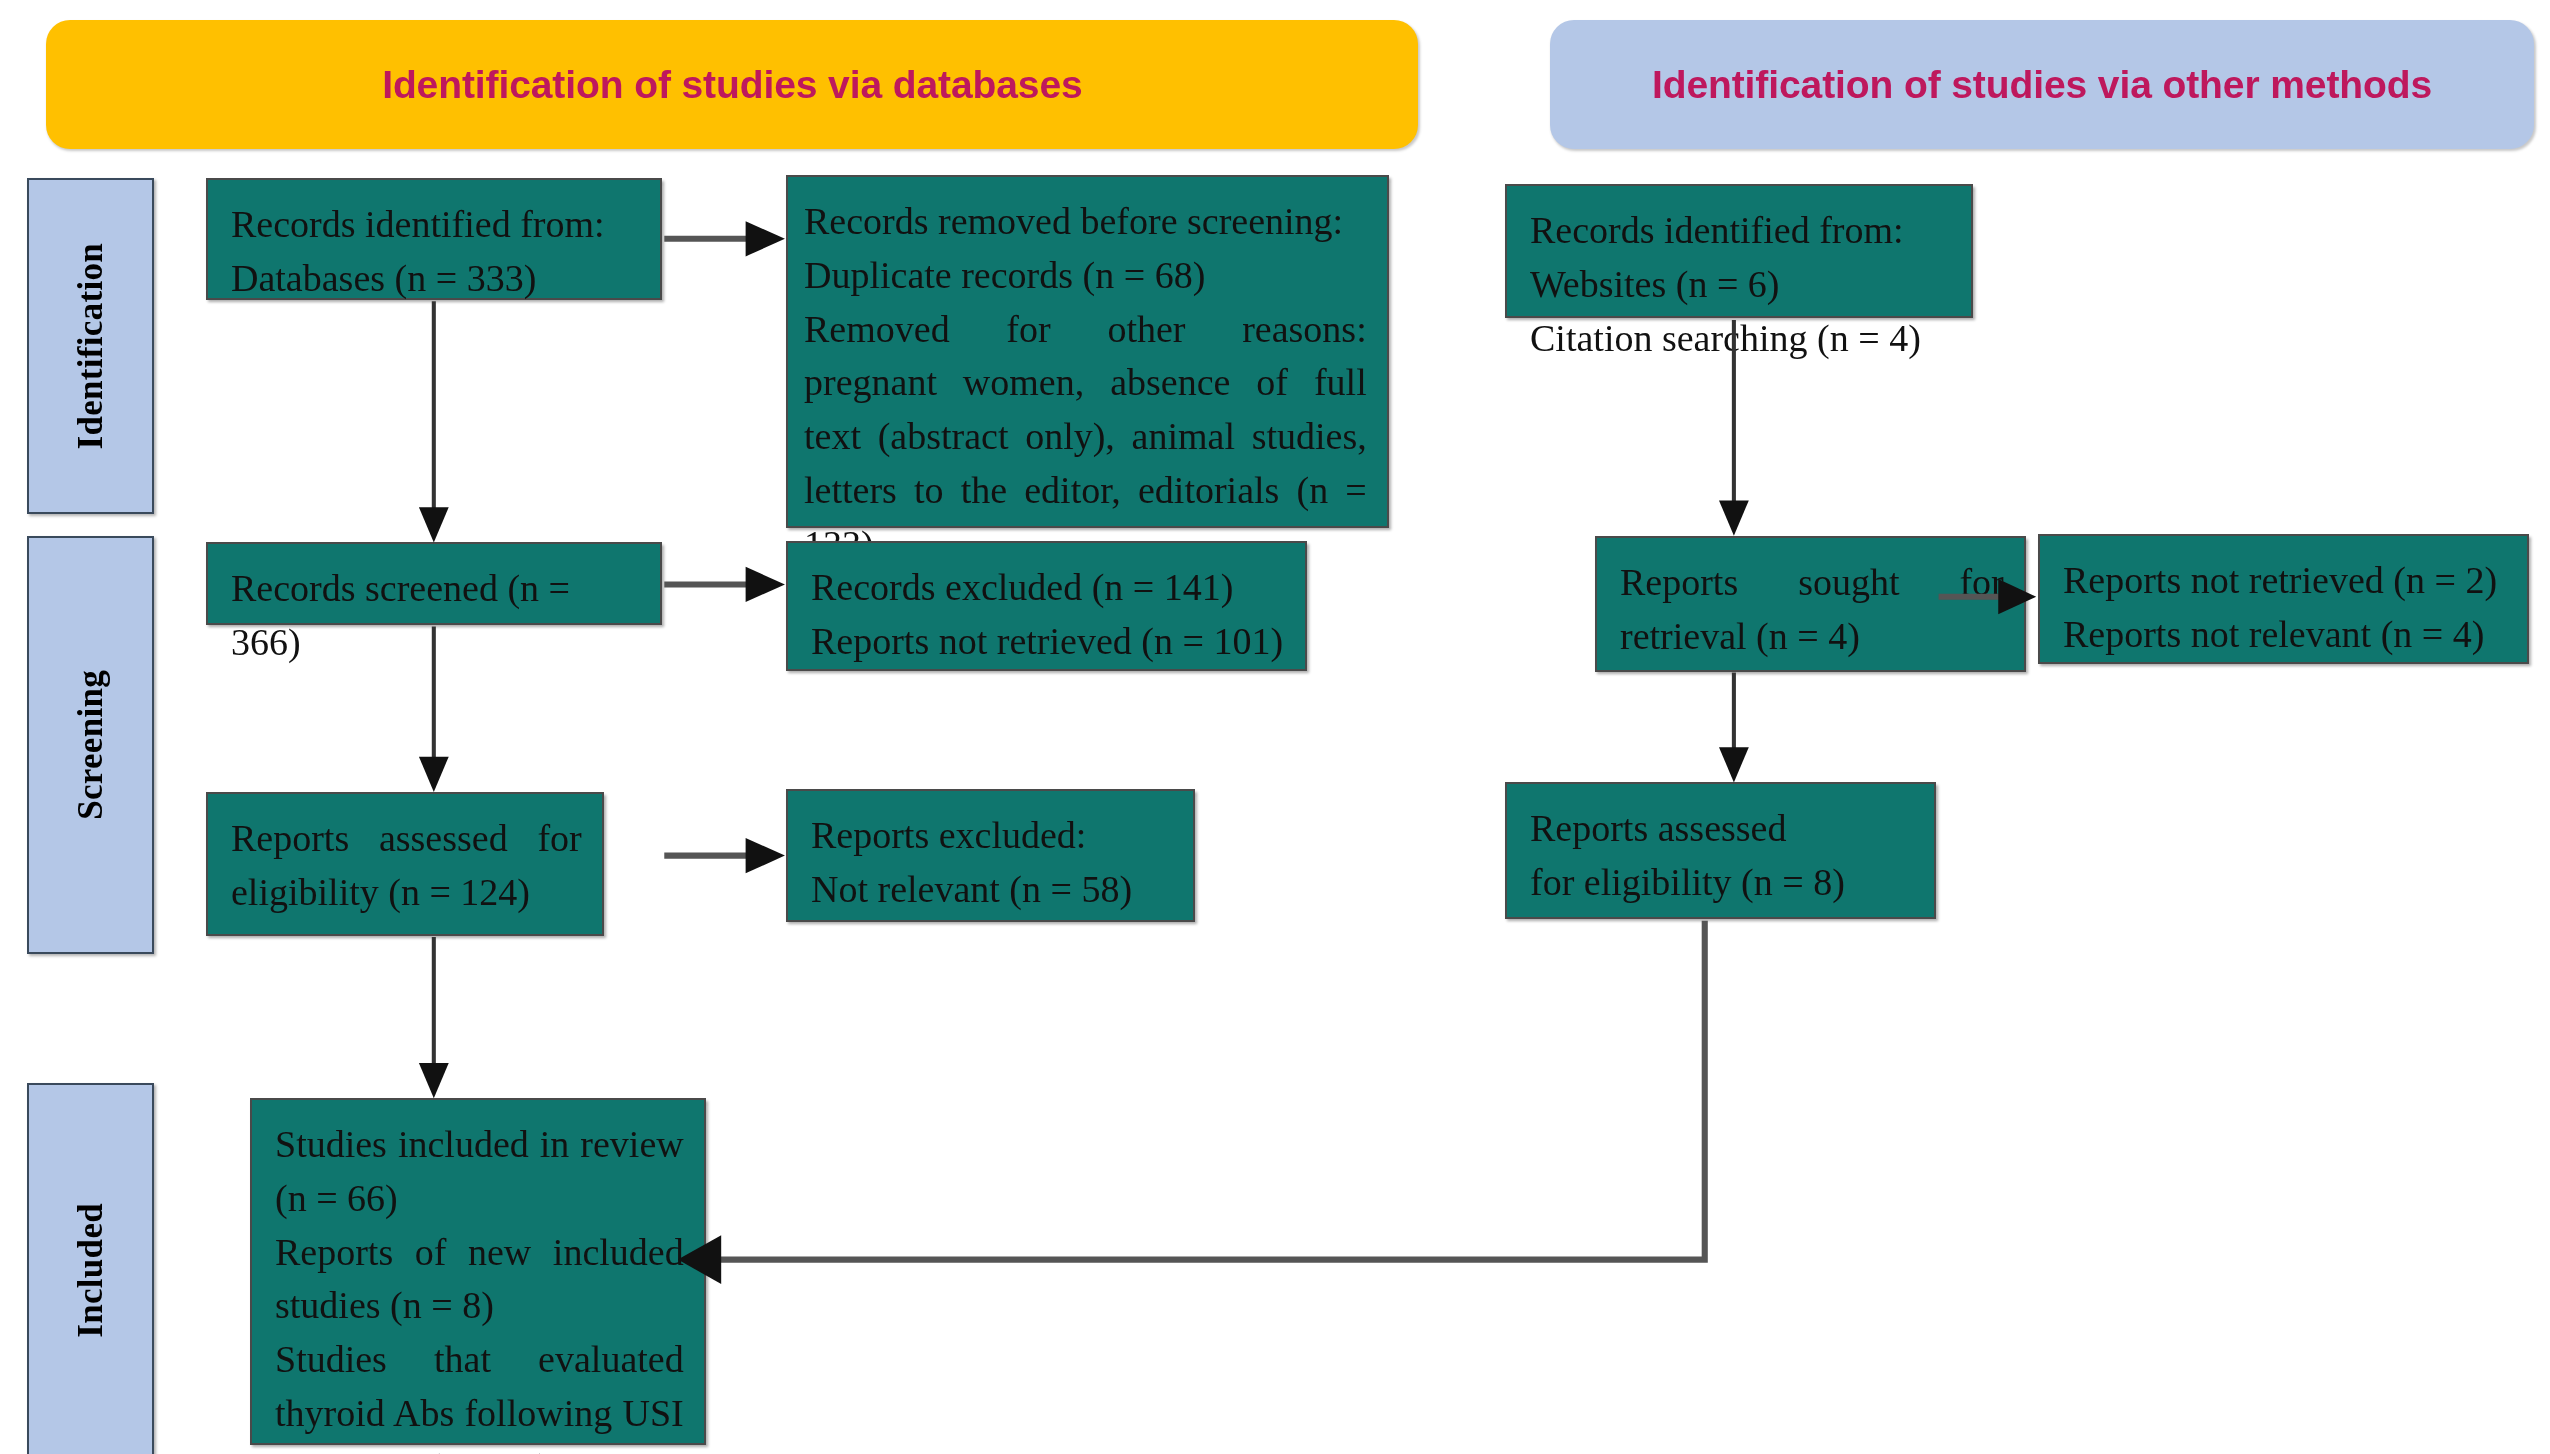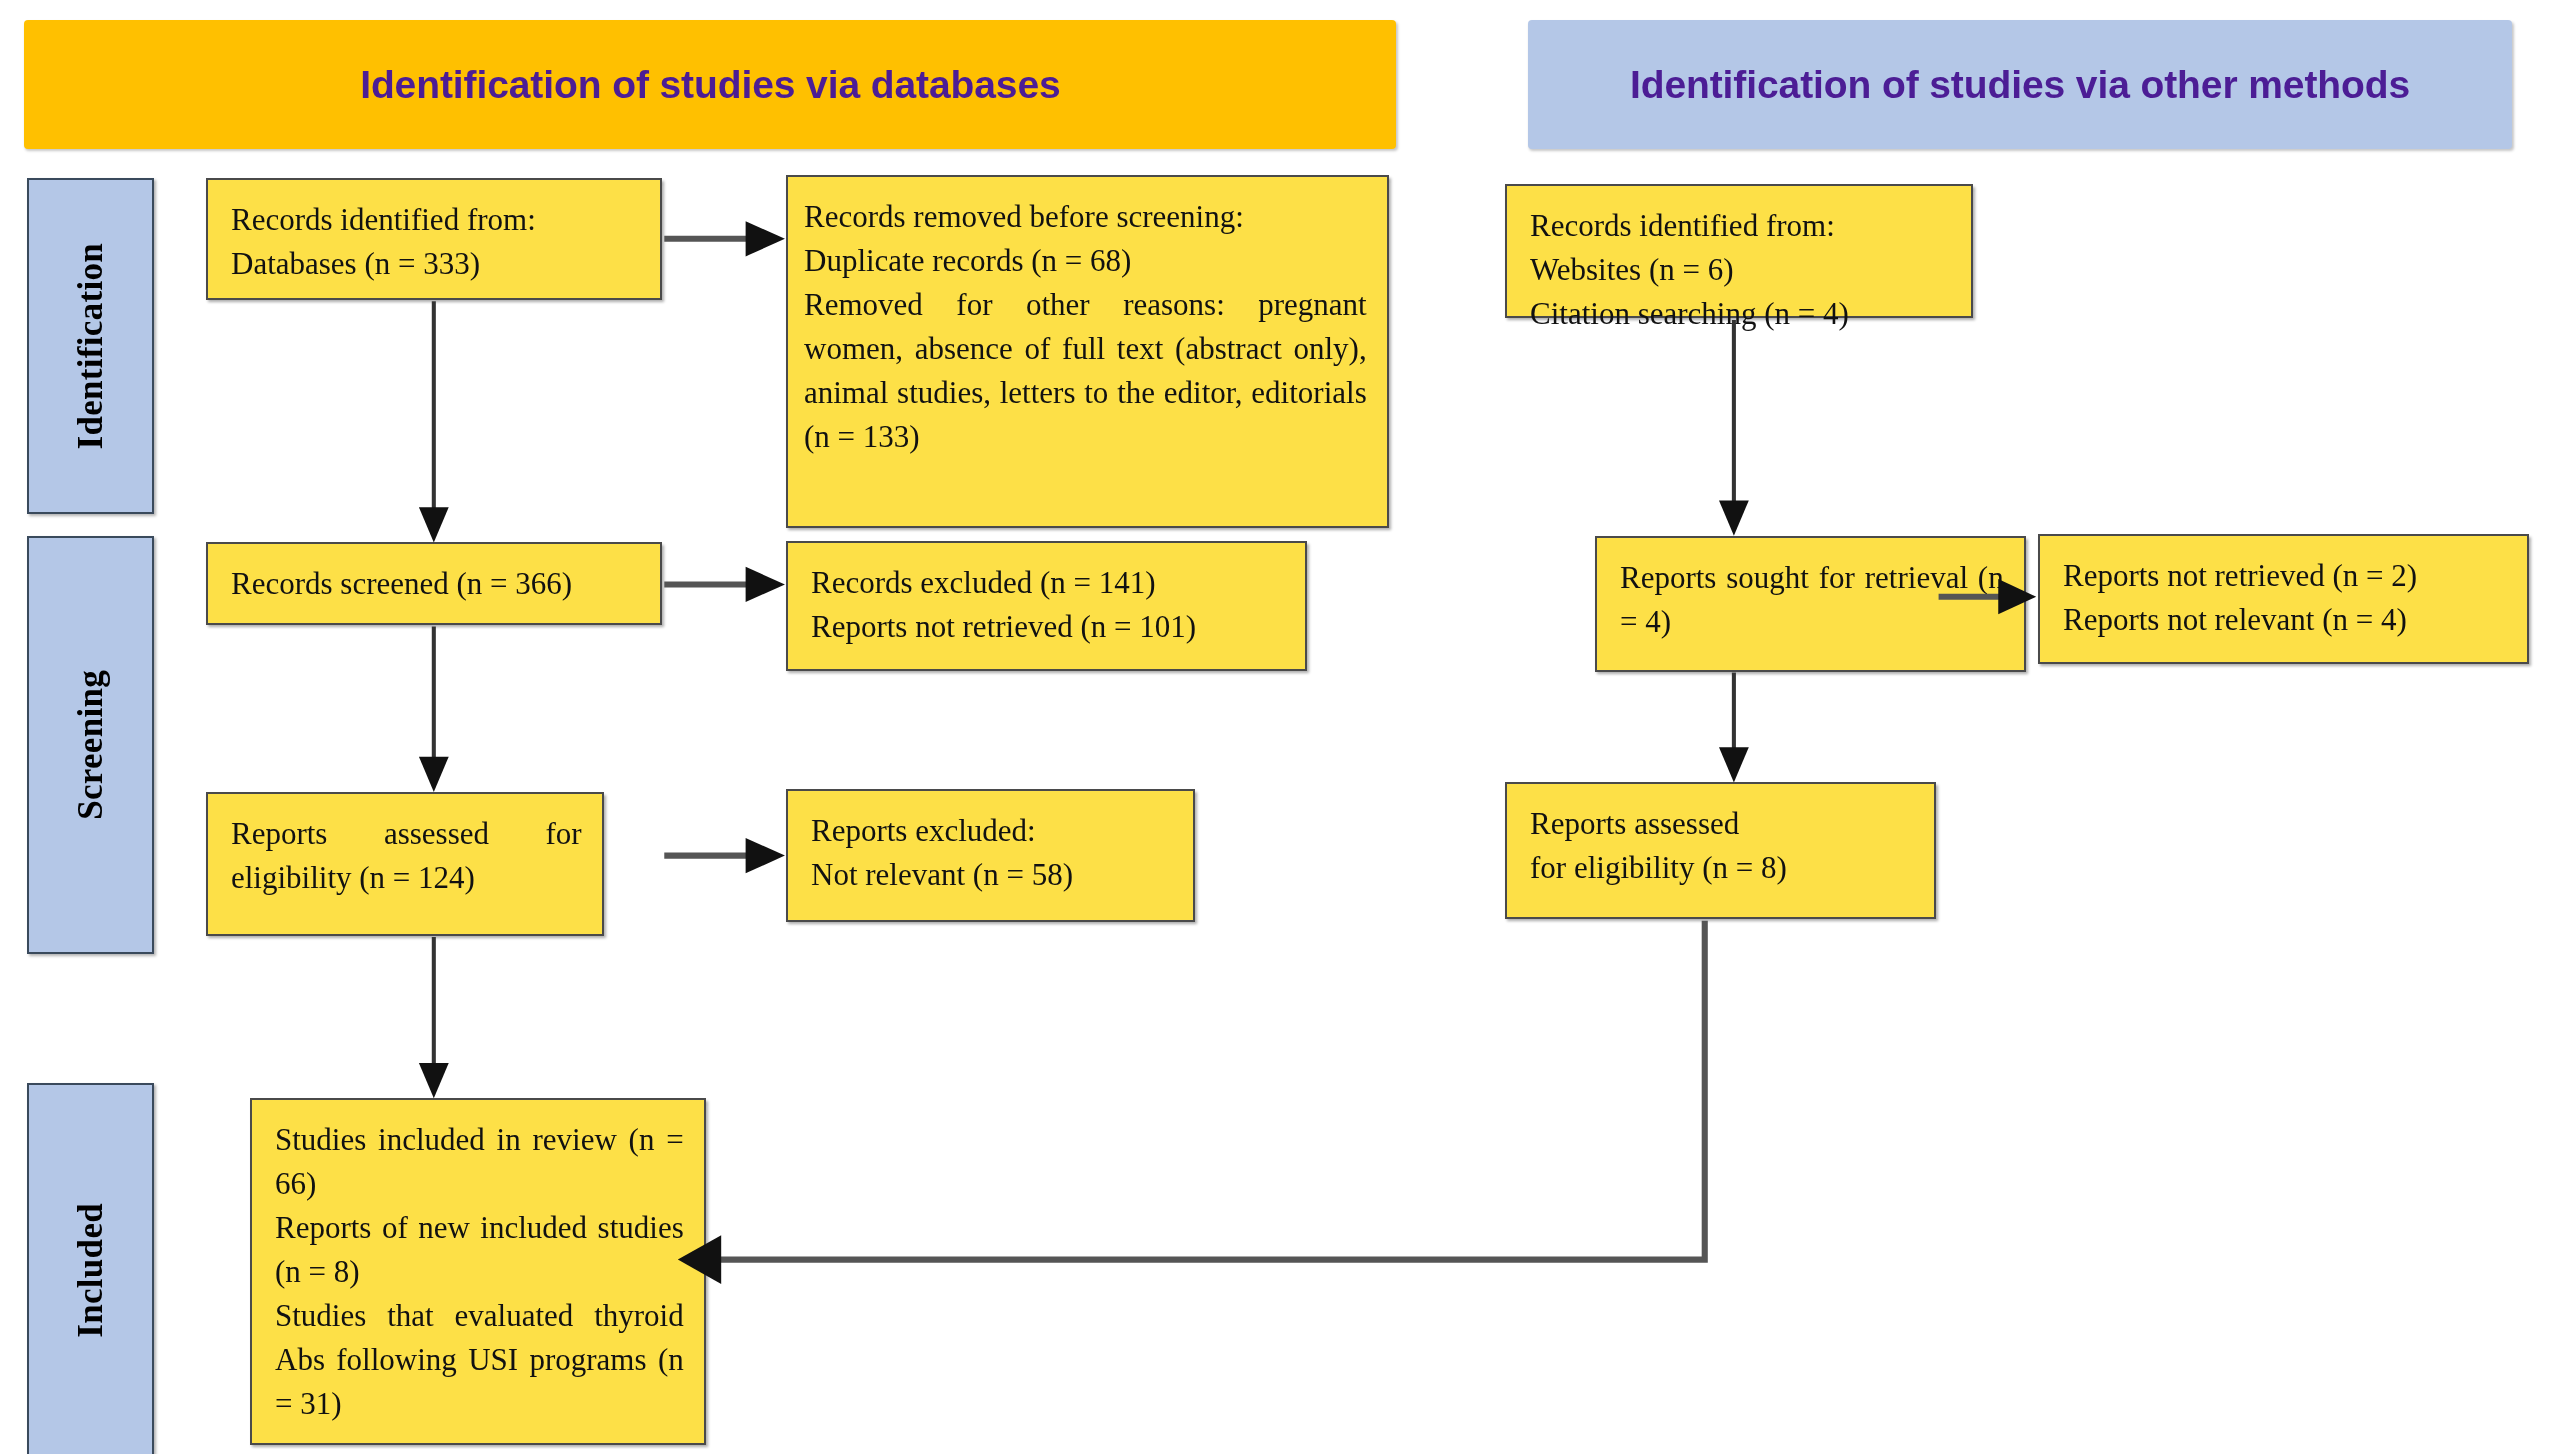--- a/index.html
+++ b/index.html
@@ -15,30 +15,31 @@
     position: relative;
     width: 2550px;
     height: 1455px;
     background: #ffffff;
     overflow: hidden;
   }
 
   
   .banner {
     position: absolute;
-    border-radius: 4px;
+    border-radius: 24px;
     display: flex;
     align-items: center;
     justify-content: center;
     font-family: "Liberation Sans", "DejaVu Sans", sans-serif;
     font-weight: bold;
     font-size: 39px;
-    color: #4c1d95;
+    color: #be185d;
     letter-spacing: -0.1px;
     box-shadow: 1.4px 2px 2.7px rgba(0,0,0,0.22);
+    margin-left: 22px;
   }
   #banner-databases {
     left: 24.4px;  top: 20.3px;  width: 1372px; height: 129px;
     background: #FFC000;
   }
   #banner-other {
     left: 1528px; top: 20.3px; width: 984px; height: 129px;
     background: #B4C7E7;
   }
 
@@ -62,27 +63,27 @@
     white-space: nowrap;
     letter-spacing: 0.3px;
   }
   #stage-bar-identification { left: 27px; top: 178px;  width: 123px; height: 332px; }
   #stage-bar-screening      { left: 27px; top: 536px;  width: 123px; height: 414px; }
   #stage-bar-included       { left: 27px; top: 1083px; width: 123px; height: 371px; }
 
   
   .box {
     position: absolute;
-    background: #fde047;
+    background: #0f766e;
     border: 2px solid #4a4a4a;
     box-shadow: 2px 2.7px 2.7px rgba(0,0,0,0.32);
     box-sizing: border-box;
     padding: 17.6px 20.3px 13.6px 23px;
     font-family: "Liberation Serif", "DejaVu Serif", serif;
-    font-size: 31px;
+    font-size: 38px;
     line-height: 1.42;
     color: #111111;
   }
   .box p { margin: 0; }
   .box p.justify { text-align: justify; text-align-last: left; }
 
   #box-identified-db   { left: 206px;  top: 178px;  width: 456px;  height: 122px; }
   #box-removed         { left: 786px; top: 175px;  width: 603px;  height: 353px; padding-left: 16px; }
   #box-screened        { left: 206px;  top: 542px;  width: 456px;  height: 83px; }
   #box-excluded        { left: 786px; top: 541px;  width: 521px;  height: 130px; }

